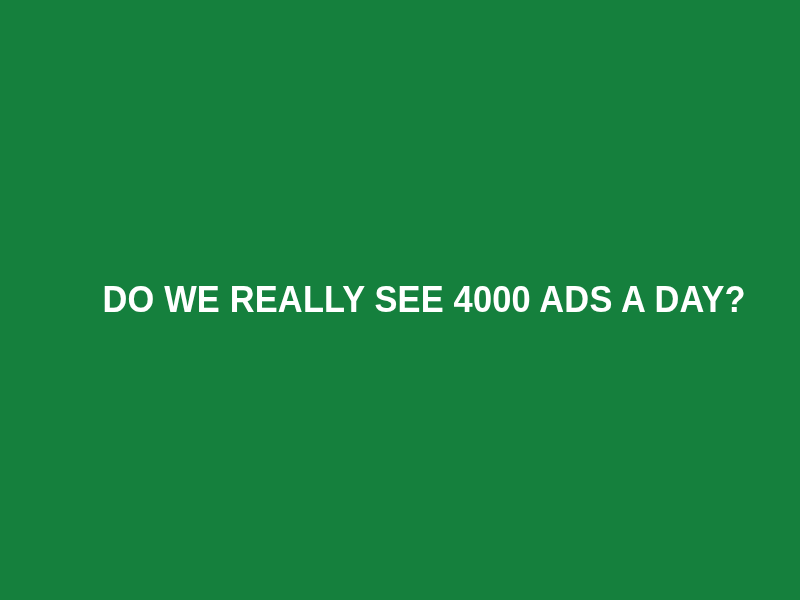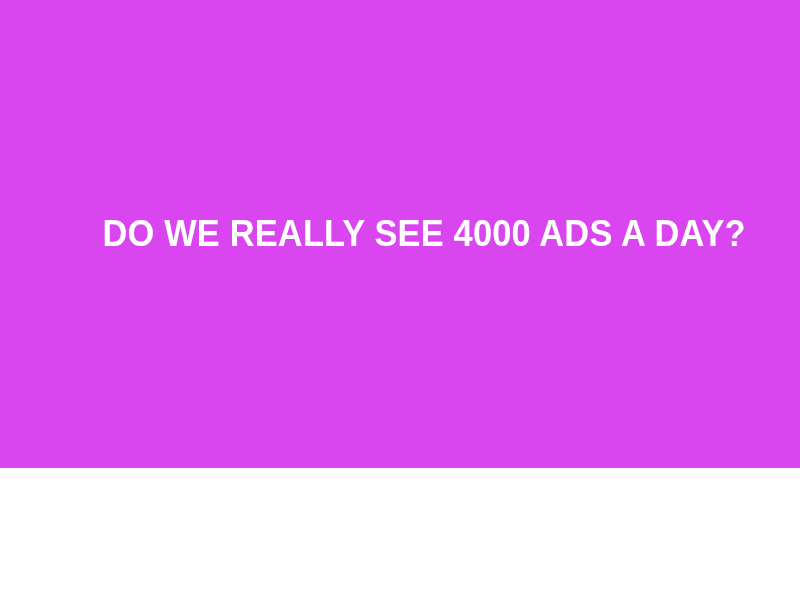--- a/index.html
+++ b/index.html
@@ -10,26 +10,26 @@
   body {
     width: 800px;
     height: 600px;
     overflow: hidden;
     font-family: "Liberation Sans", sans-serif;
   }
 
   #featured-banner {
     position: relative;
     width: 800px;
-    height: 468px;
+    height: 600px;
     box-sizing: border-box;
     display: flex;
     align-items: center;
     justify-content: center;
-    background-color: #d946ef;
+    background-color: #15803d;
   }
 
   #banner-title {
     margin: 0;
     padding: 0;
     width: 640px;
     text-align: center;
     color: #ffffff;
     font-family: "Liberation Sans", sans-serif;
     font-weight: 700;

